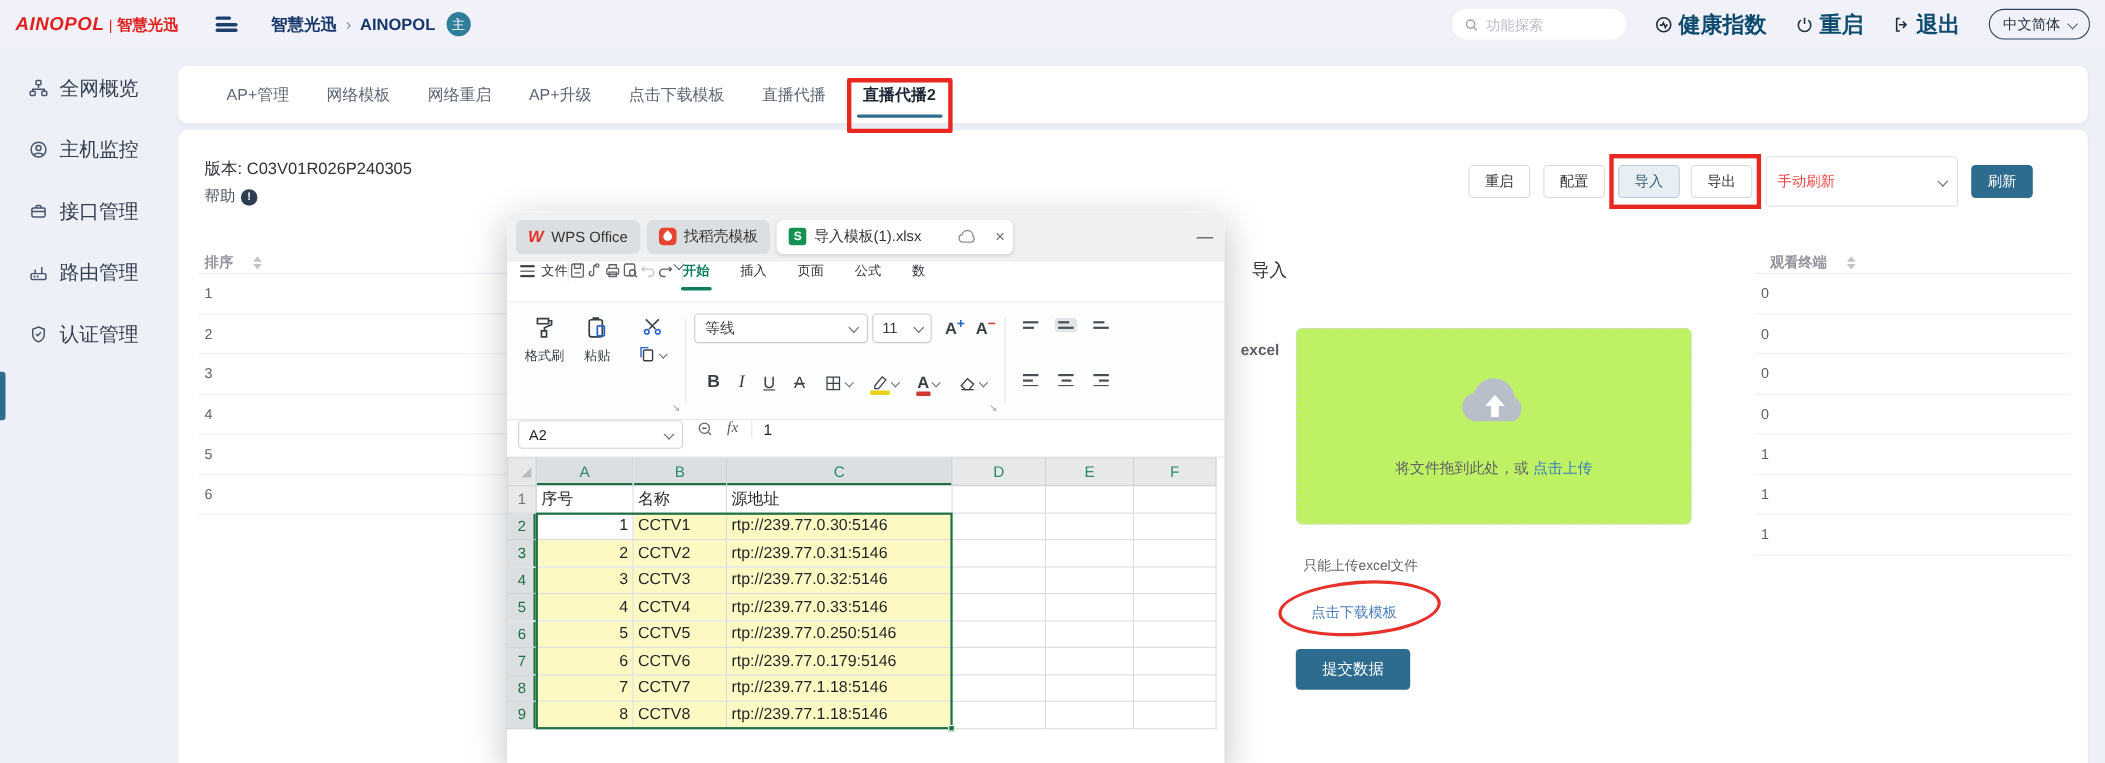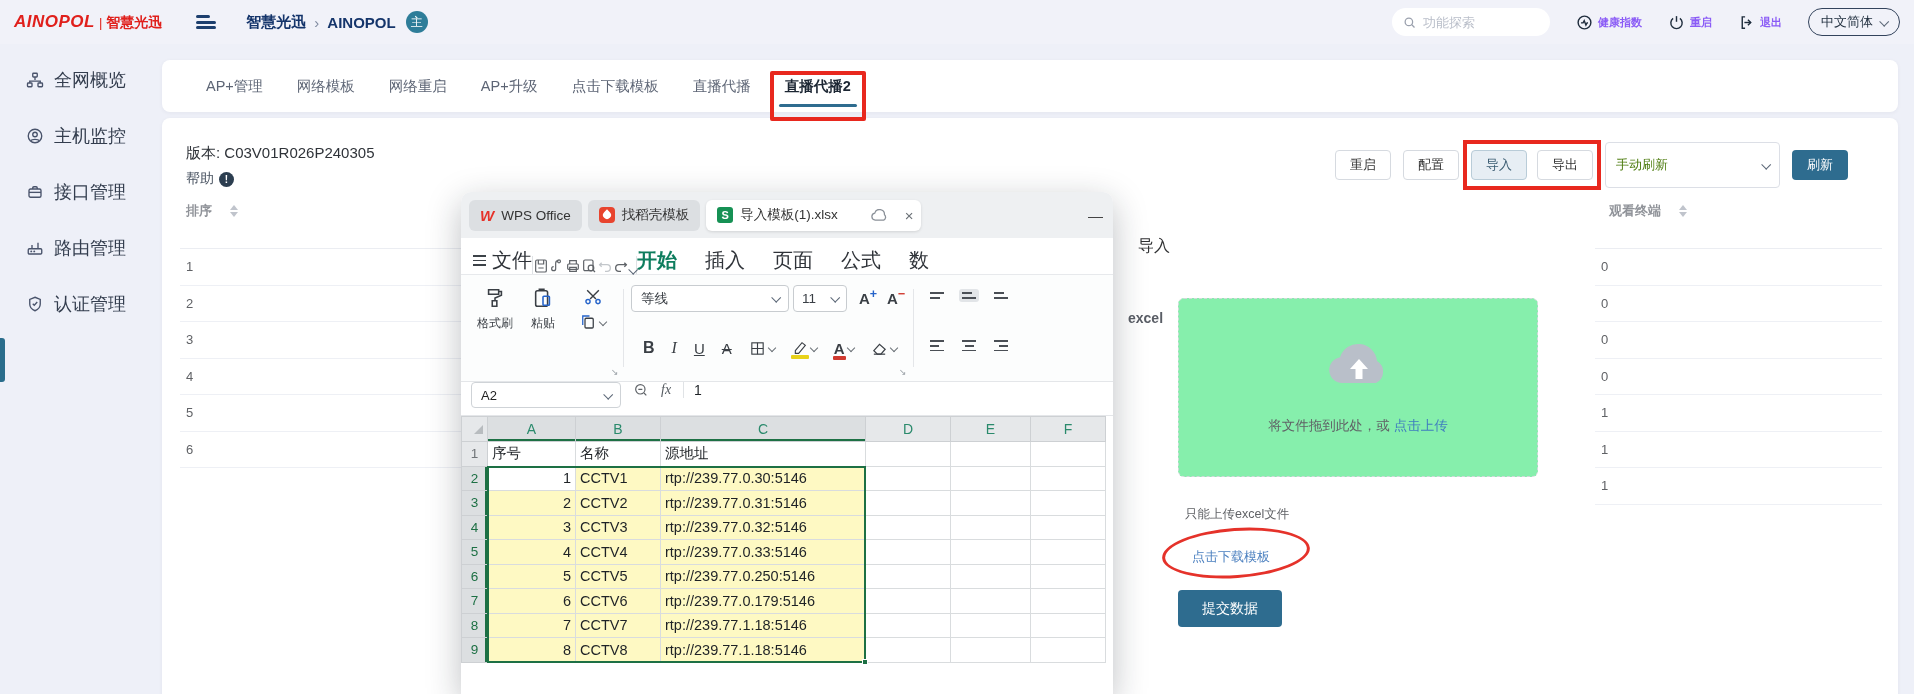--- a/index.html
+++ b/index.html
@@ -16,21 +16,21 @@
   .burger { margin-left:34px; width:20px; height:14px; display:flex; flex-direction:column; justify-content:space-between; cursor:pointer; }
   .burger i { height:3px; background:#1d3f6e; border-radius:2px; }
   .burger i:nth-child(1){ width:14px; } .burger i:nth-child(2){ width:20px; } .burger i:nth-child(3){ width:20px; }
   .crumbs { margin-left:30px; display:flex; align-items:center; gap:8px; font-weight:700; font-size:15px; color:#15356b; }
   .crumb-sep { color:#7f8aa0; font-weight:400; }
   .main-badge { margin-left:10px; width:22px; height:22px; border-radius:50%; background:#2e7d99; color:#fff; font-size:12px; display:flex; align-items:center; justify-content:center; }
   .top-spacer { flex:1; }
   .searchbox { width:158px; height:28px; background:#fff; border-radius:14px; display:flex; align-items:center; padding:0 10px; gap:6px; }
   .searchbox input { border:none; outline:none; width:110px; font-size:13px; color:#333; background:transparent; }
   .searchbox input::placeholder { color:#b9bec9; }
-  .top-act { display:flex; align-items:center; gap:5px; margin-left:26px; font-size:11px; font-weight:700; color:#8b5cf6; cursor:pointer; }
+  .top-act { display:flex; align-items:center; gap:5px; margin-left:26px; font-size:20px; font-weight:700; color:#0c4a6e; cursor:pointer; }
   .lang-pill { margin:0 14px 0 26px; height:28px; border:1px solid #33435c; border-radius:14px; display:flex; align-items:center; gap:7px; padding:0 12px; font-size:13px; color:#1f2d3d; cursor:pointer; }
   .chev { width:7px; height:7px; border-right:1.6px solid #5b6676; border-bottom:1.6px solid #5b6676; transform:rotate(45deg) translateY(-1px); }
 
   
   .sidebar { position:absolute; left:0; top:44px; width:150px; bottom:0; padding-top:8px; }
   .side-item { height:56px; margin:0 8px; display:flex; align-items:center; gap:10px; padding-left:18px; border-radius:9px; cursor:pointer; color:#333d4e; font-size:18px; }
   .side-item .sicon { color:#49536b; }
   .side-item.active { background:#e9ebf9; color:#4a58d8; }
   .side-item.active .sicon { color:#4a58d8; }
   .edge-bar { position:absolute; left:0; top:294px; width:5px; height:44px; background:#2a6d8c; border-radius:0 3px 3px 0; }
@@ -45,36 +45,36 @@
   .content-card { position:absolute; left:162px; top:118px; width:1736px; bottom:-12px; background:#fff; border-radius:8px; box-shadow:0 1px 4px rgba(31,41,55,.05); }
   .version-line { position:absolute; left:24px; top:26px; font-size:15px; color:#2f3339; }
   .help-line { position:absolute; left:24px; top:52px; font-size:14px; color:#4b5563; display:flex; align-items:center; gap:5px; }
   .info-dot { width:15px; height:15px; border-radius:50%; background:#2c3e50; color:#fff; font-size:10px; font-weight:700; display:flex; align-items:center; justify-content:center; }
 
   .actions { position:absolute; top:24px; right:50px; display:flex; align-items:center; gap:12px; }
   .btn { height:30px; padding:0 14px; border:1px solid #d6dae0; border-radius:4px; background:#fff; font-size:13px; color:#333; display:flex; align-items:center; cursor:pointer; white-space:nowrap; }
   .btn.sel { background:#e7eef4; border-color:#b9ccd8; color:#3b5d72; }
   .io-wrap { position:relative; display:flex; gap:10px; }
   .red-frame-io { position:absolute; left:-8px; right:-8px; top:-10px; bottom:-10px; border:4px solid #e8281e; z-index:40; pointer-events:none; }
-  .refresh-dd { width:175px; height:46px; border:1px solid #dcdfe6; border-radius:4px; background:#fff; display:flex; align-items:center; justify-content:space-between; padding:0 10px; font-size:13px; color:#4d7c0f; cursor:pointer; }
+  .refresh-dd { width:175px; height:46px; border:1px solid #dcdfe6; border-radius:4px; background:#fff; display:flex; align-items:center; justify-content:space-between; padding:0 10px; font-size:13px; color:#ef4444; cursor:pointer; }
   .btn-primary { height:30px; padding:0 15px; background:#2e6c8f; color:#fff; border-radius:4px; font-size:13px; display:flex; align-items:center; cursor:pointer; }
 
-  .th-label { position:absolute; top:84px; font-size:13px; color:#909399; font-weight:700; display:flex; align-items:center; gap:18px;text-align:center; }
+  .th-label { position:absolute; top:112px; font-size:13px; color:#909399; font-weight:700; display:flex; align-items:center; gap:18px;text-align:center; }
   .sort-ic { display:flex; flex-direction:column; gap:2px; }
   .sort-ic i { width:0; height:0; border-left:4px solid transparent; border-right:4px solid transparent; }
   .sort-ic .up { border-bottom:5px solid #c0c4cc; }
   .sort-ic .dn { border-top:5px solid #c0c4cc; }
   .rows-left { position:absolute; left:18px; top:130px; width:281px; border-top:1px solid #ebedf2; }
   .rows-right { position:absolute; left:1433px; top:130px; width:287px; border-top:1px solid #ebedf2; }
   .trow { height:36.5px; border-bottom:1px solid #eef0f5; font-size:13px; color:#606266; display:flex; align-items:center; padding-left:6px; }
 
   
   .imp-title { position:absolute; left:976px; top:118px; font-size:16px; color:#303133; }
   .imp-field { position:absolute; left:966px; top:192px; font-size:14px; font-weight:700; color:#5a5e66; }
-  .dropzone { position:absolute; left:1016px; top:180px; width:360px; height:179px; border:1px dashed #d4d7dc; border-radius:6px; background:#86efac; cursor:pointer; }
+  .dropzone { position:absolute; left:1016px; top:180px; width:360px; height:179px; border:1px dashed #d4d7dc; border-radius:6px; background:#bef264; cursor:pointer; }
   .dz-cloud { position:absolute; left:145px; top:38px; }
   .dz-text { position:absolute; left:0; right:0; top:118px; text-align:center; font-size:13.5px; color:#606266; }
   .dz-link { color:#3f7dbf; cursor:pointer; }
   .imp-note { position:absolute; left:1023px; top:388px; font-size:12.5px; color:#606266; }
   .imp-download { position:absolute; left:1030px; top:430px; font-size:13px; color:#4a7fbf; cursor:pointer; }
   .red-ellipse { position:absolute; left:1000px; top:410px; width:148px; height:50px; border:3px solid #e5322a; border-radius:50%; transform:rotate(-4deg); z-index:40; pointer-events:none; }
   .imp-submit { position:absolute; left:1016px; top:472px; width:104px; height:37px; background:#2e6c8f; color:#fff; font-size:14px; border-radius:4px; display:flex; align-items:center; justify-content:center; cursor:pointer; }
 
   
   .wps { position:absolute; left:461px; top:192px; width:652px; height:502px; background:#fff; border-radius:10px 10px 0 0; box-shadow:0 10px 34px rgba(20,30,40,.28); z-index:20; overflow:hidden; }
@@ -82,21 +82,21 @@
   .wtab { height:31px; border-radius:6px; display:flex; align-items:center; gap:7px; padding:0 11px; font-size:13.5px; color:#333; background:#dcdfe2; cursor:pointer; white-space:nowrap; }
   .wtab.active { background:#fff; box-shadow:0 1px 3px rgba(0,0,0,.12); padding-right:8px; }
   .w-logo { font-weight:900; font-style:italic; font-size:15px; color:#e63229; }
   .docer-ic { width:16px; height:16px; background:#e8442e; border-radius:4px; position:relative; }
   .docer-ic::after { content:""; position:absolute; left:4px; top:4px; width:8px; height:8px; background:#fff; border-radius:0 70% 70% 70%; transform:rotate(45deg); }
   .s-ic { width:16px; height:16px; background:#169154; border-radius:3px; color:#fff; font-weight:700; font-size:11px; display:flex; align-items:center; justify-content:center; }
   .wtab .cloud { margin-left:26px; color:#8a9098; }
   .wtab .x { color:#6a7076; font-size:15px; margin-left:10px; cursor:pointer; }
   .win-min { margin-left:auto; color:#444; font-size:15px; padding-right:2px; cursor:pointer; }
 
-  .wps-menubar { height:37px; display:flex; align-items:flex-end; padding:0 12px; gap:0; border-bottom:1px solid #e7e9ec; font-size:20px; color:#2f3339; }
+  .wps-menubar { height:37px; display:flex; align-items:flex-start; padding:0 12px; gap:0; border-bottom:1px solid #e7e9ec; font-size:12px; color:#2f3339; }
   .m-file { display:flex; align-items:center; gap:6px; cursor:pointer; }
   .mini-burger { display:flex; flex-direction:column; gap:3px; }
   .mini-burger i { width:13px; height:1.8px; background:#3c4248; }
   .vdiv { width:1px; height:18px; background:#dfe2e5; }
   .mbtn { color:#5f6368; cursor:pointer; display:flex; align-items:center; }
   .mbtn.disabled { color:#c3c7cb; }
   .mitem { cursor:pointer; position:relative; }
   .mitem.active { color:#0e7d5e; font-weight:700; }
   .mitem.active::after { content:""; position:absolute; left:-2px; right:-2px; bottom:-9px; height:3px; background:#0e7d5e; border-radius:2px; }
 

